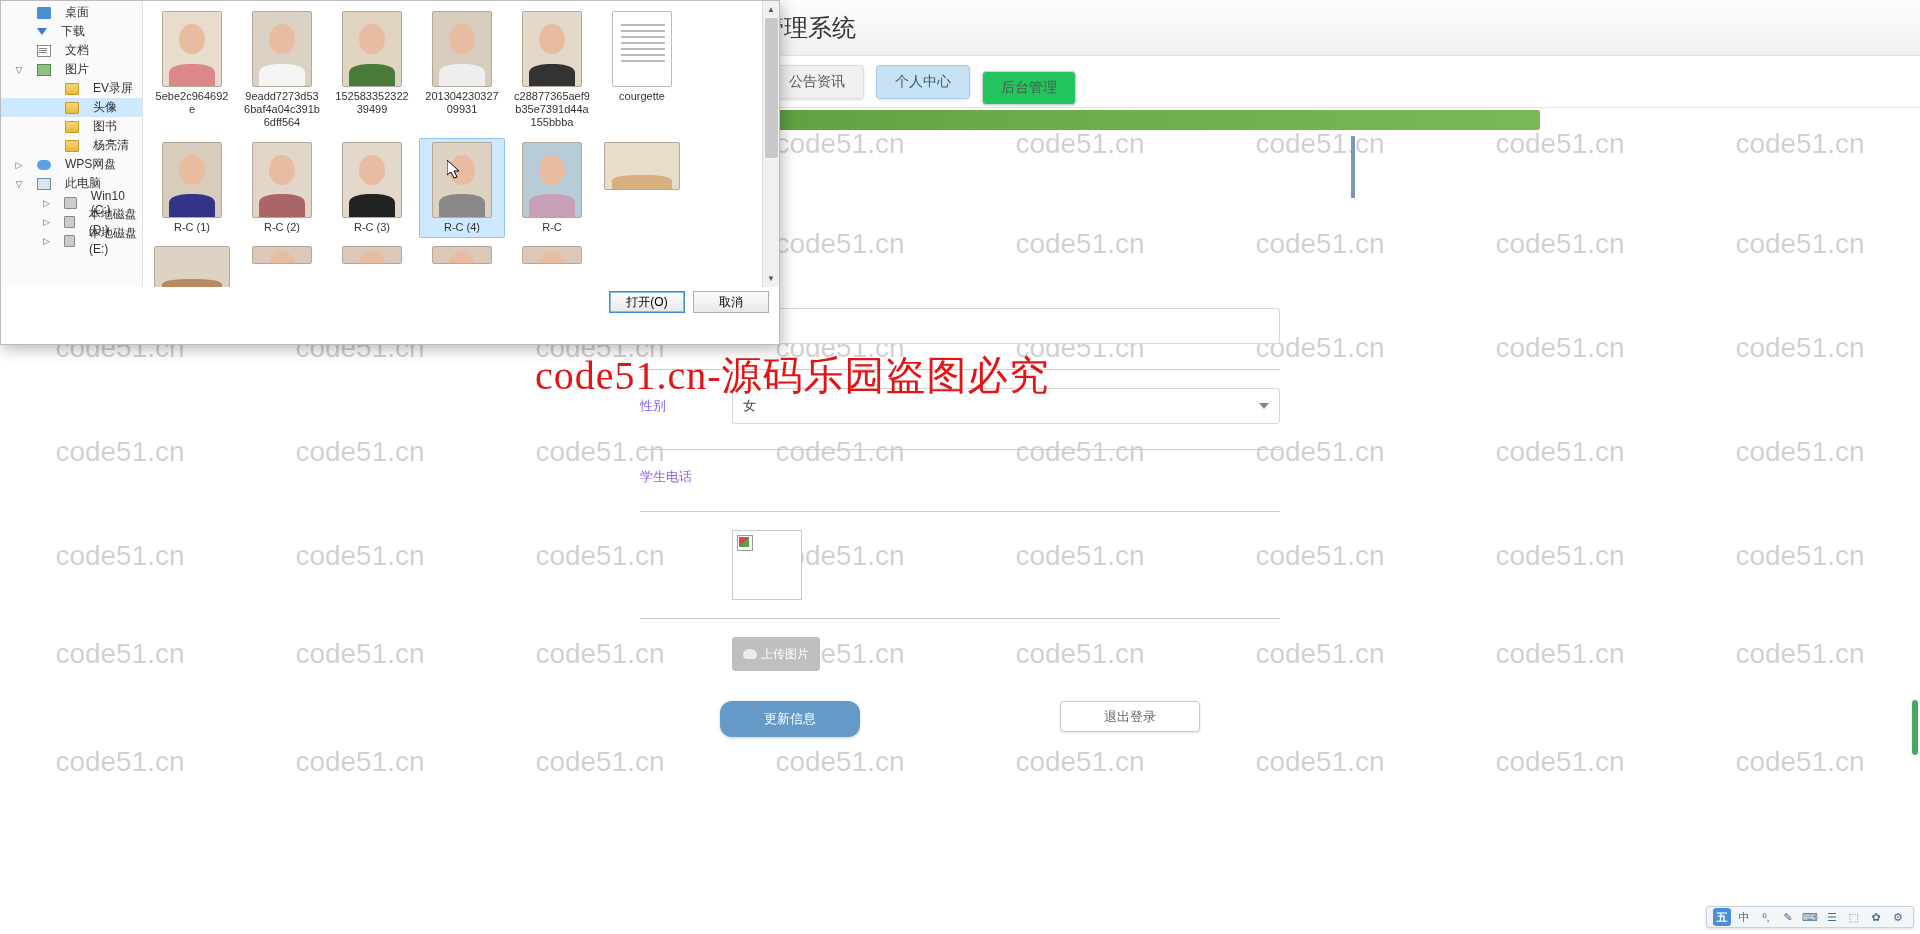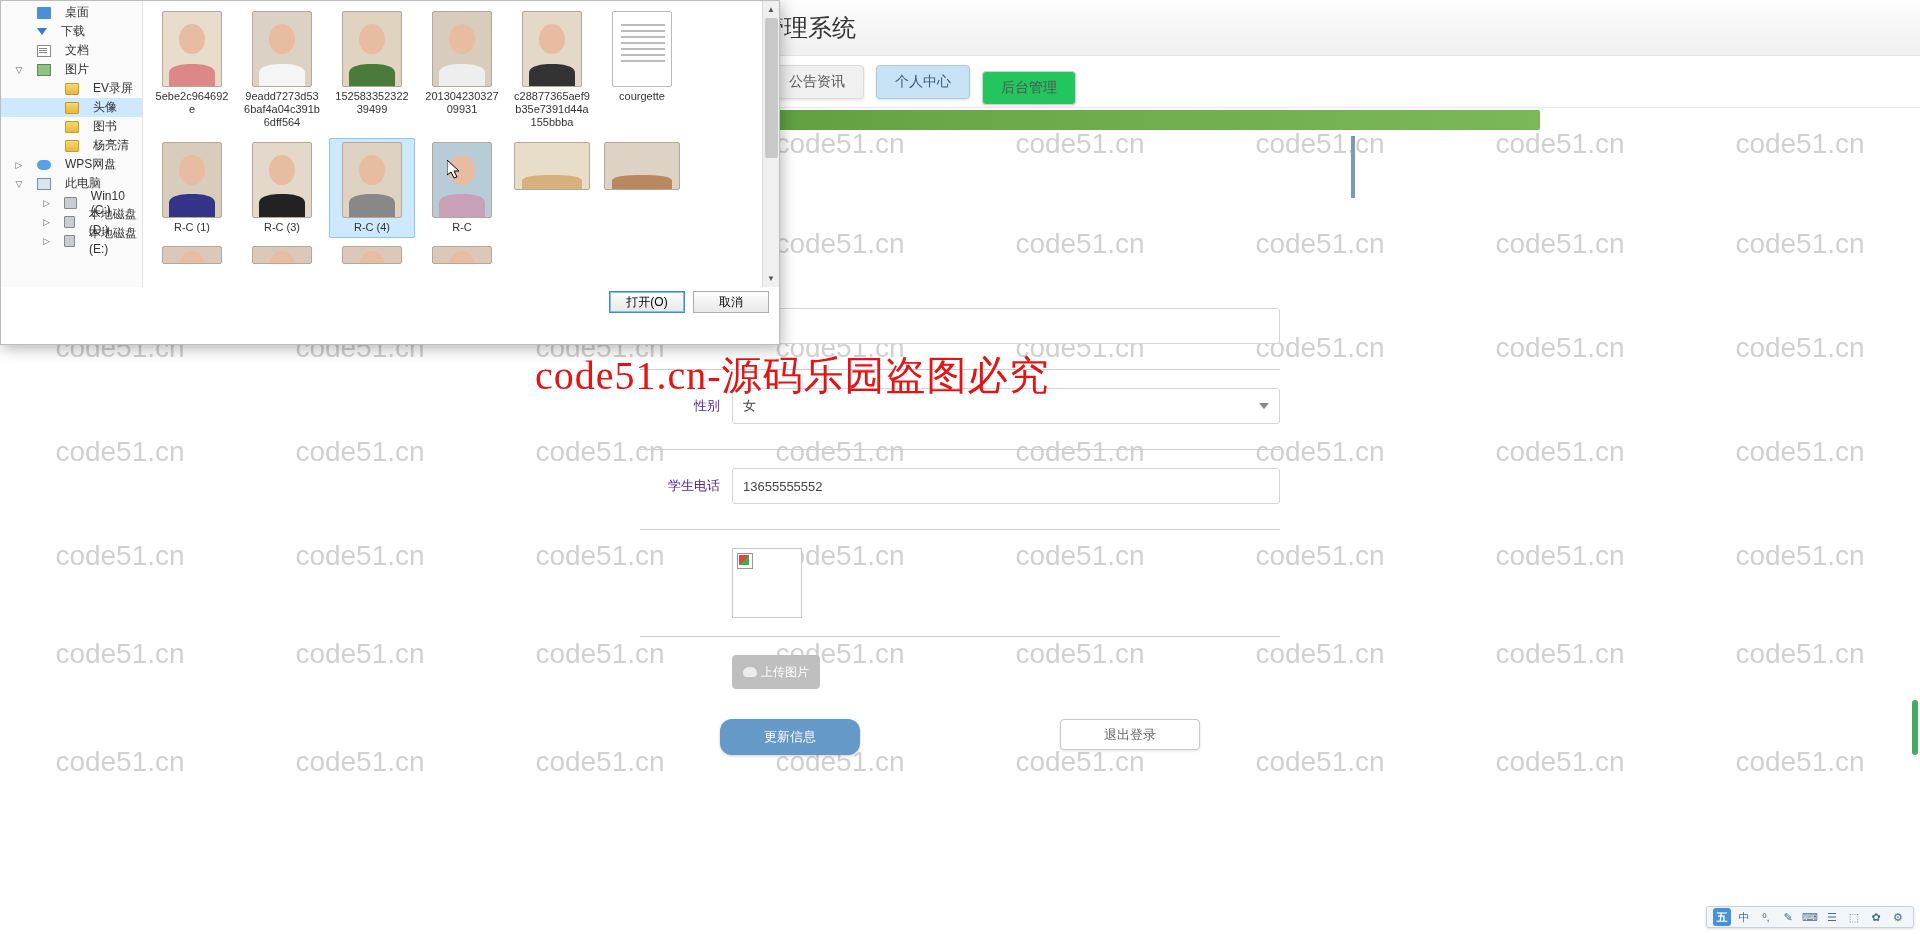--- a/index.html
+++ b/index.html
@@ -28,21 +28,21 @@
 
 
 .center-box { margin: 6px auto 0; width: 790px; border: 4px solid #7a99b8; border-top: none; border-bottom: none; height: 62px; padding: 8px 18px; display: flex; flex-direction: column; justify-content: center; }
 .center-en { font-size: 18px; letter-spacing: 0.5px; color: #222; font-family: Georgia, serif; }
 .center-cn { font-size: 16px; color: #333; }
 
 
 .form { margin: 20px auto 0; width: 640px; }
 .form-row { display: flex; align-items: center; margin-bottom: 40px; }
 .form-separator { border-top: 1px solid #ccc; margin: -15px 0 18px 0; }
-.form-label { width: 92px; text-align: right; padding-right: 12px; font-size: 13px; color: #4c1d95; }
+.form-label { width: 92px; padding-right: 12px; font-size: 13px; color: #8b5cf6; }
 .form-input { flex: 1; height: 36px; border: 1px solid #d6d6d6; border-radius: 3px; padding: 0 10px; font-size: 13px; color: #444; background: #fff; }
 .form-select { flex: 1; height: 36px; border: 1px solid #d6d6d6; border-radius: 3px; padding: 0 10px; font-size: 13px; color: #444; background: #fff; position: relative; display: flex; align-items: center; }
 .form-select::after { content:''; position:absolute; right:10px; top:50%; width:0; height:0; border-left:5px solid transparent; border-right:5px solid transparent; border-top:6px solid #888; transform: translateY(-50%); }
 .img-preview { width: 70px; height: 70px; border: 1px solid #c9c9c9; margin-left: 92px; background: #fff; position: relative; }
 .img-preview::before { content:''; position:absolute; left:4px; top:4px; width:14px; height:14px; border:1px solid #999; }
 .img-preview::after { content:''; position:absolute; left:6px; top:6px; width:10px; height:10px; background:linear-gradient(135deg,#d44 50%,#4a4 50%); }
 .upload-btn { margin-left: 92px; height: 34px; width: 88px; background: #bfbfbf; color: #fff; border-radius: 4px; display: inline-flex; align-items: center; justify-content: center; font-size: 12px; gap:4px; }
 .cloud-icon { width: 14px; height: 10px; background: #fff; border-radius: 6px 6px 4px 4px; display:inline-block; opacity:.7; }
 .action-row { display: flex; justify-content: center; gap: 200px; margin-top: 30px; }
 .btn-primary { width: 140px; height: 36px; background: #6499c8; color: #fff; border: none; border-radius: 12px; font-size: 13px; display:flex; align-items:center; justify-content:center; box-shadow:0 1px 3px rgba(0,0,0,.2); }
@@ -225,21 +225,20 @@
     <div class="form-row">
       <div class="form-label">性别</div>
       <div class="form-select">
           <span>女</span>
         </div>
     </div>
     <div class="form-separator"></div>
 
     <div class="form-row">
       <div class="form-label">学生电话</div>
-      <input class="form-input" value="13655555552" style="">
     </div>
     <div class="form-separator"></div>
 
     <div class="img-preview"></div>
     <div class="form-separator" style="margin-top:18px;"></div>
 
     <div style="margin-top:14px;">
       <div class="upload-btn">
         <span class="cloud-icon"></span>
         <span>上传图片</span>
@@ -364,20 +363,27 @@
           <div class="file-item">
             <div class="thumb doc"></div>
             <div class="file-label">courgette</div>
           </div>
           <div class="file-item">
             <div class="thumb" style="background: rgb(216, 204, 188);">
               <div class="thumb-face"></div>
               <div class="thumb-body" style="background: rgb(51, 51, 136);"></div>
             </div>
             <div class="file-label">R-C (1)</div>
+          </div>
+          <div class="file-item">
+            <div class="thumb" style="background: rgb(226, 214, 200);">
+              <div class="thumb-face"></div>
+              <div class="thumb-body" style="background: rgb(170, 102, 102);"></div>
+            </div>
+            <div class="file-label">R-C (2)</div>
           </div>
           <div class="file-item">
             <div class="thumb" style="background: rgb(228, 216, 202);">
               <div class="thumb-face"></div>
               <div class="thumb-body" style="background: rgb(34, 34, 34);"></div>
             </div>
             <div class="file-label">R-C (3)</div>
           </div>
           <div class="file-item sel">
             <div class="thumb" style="background: rgb(222, 210, 194);">

